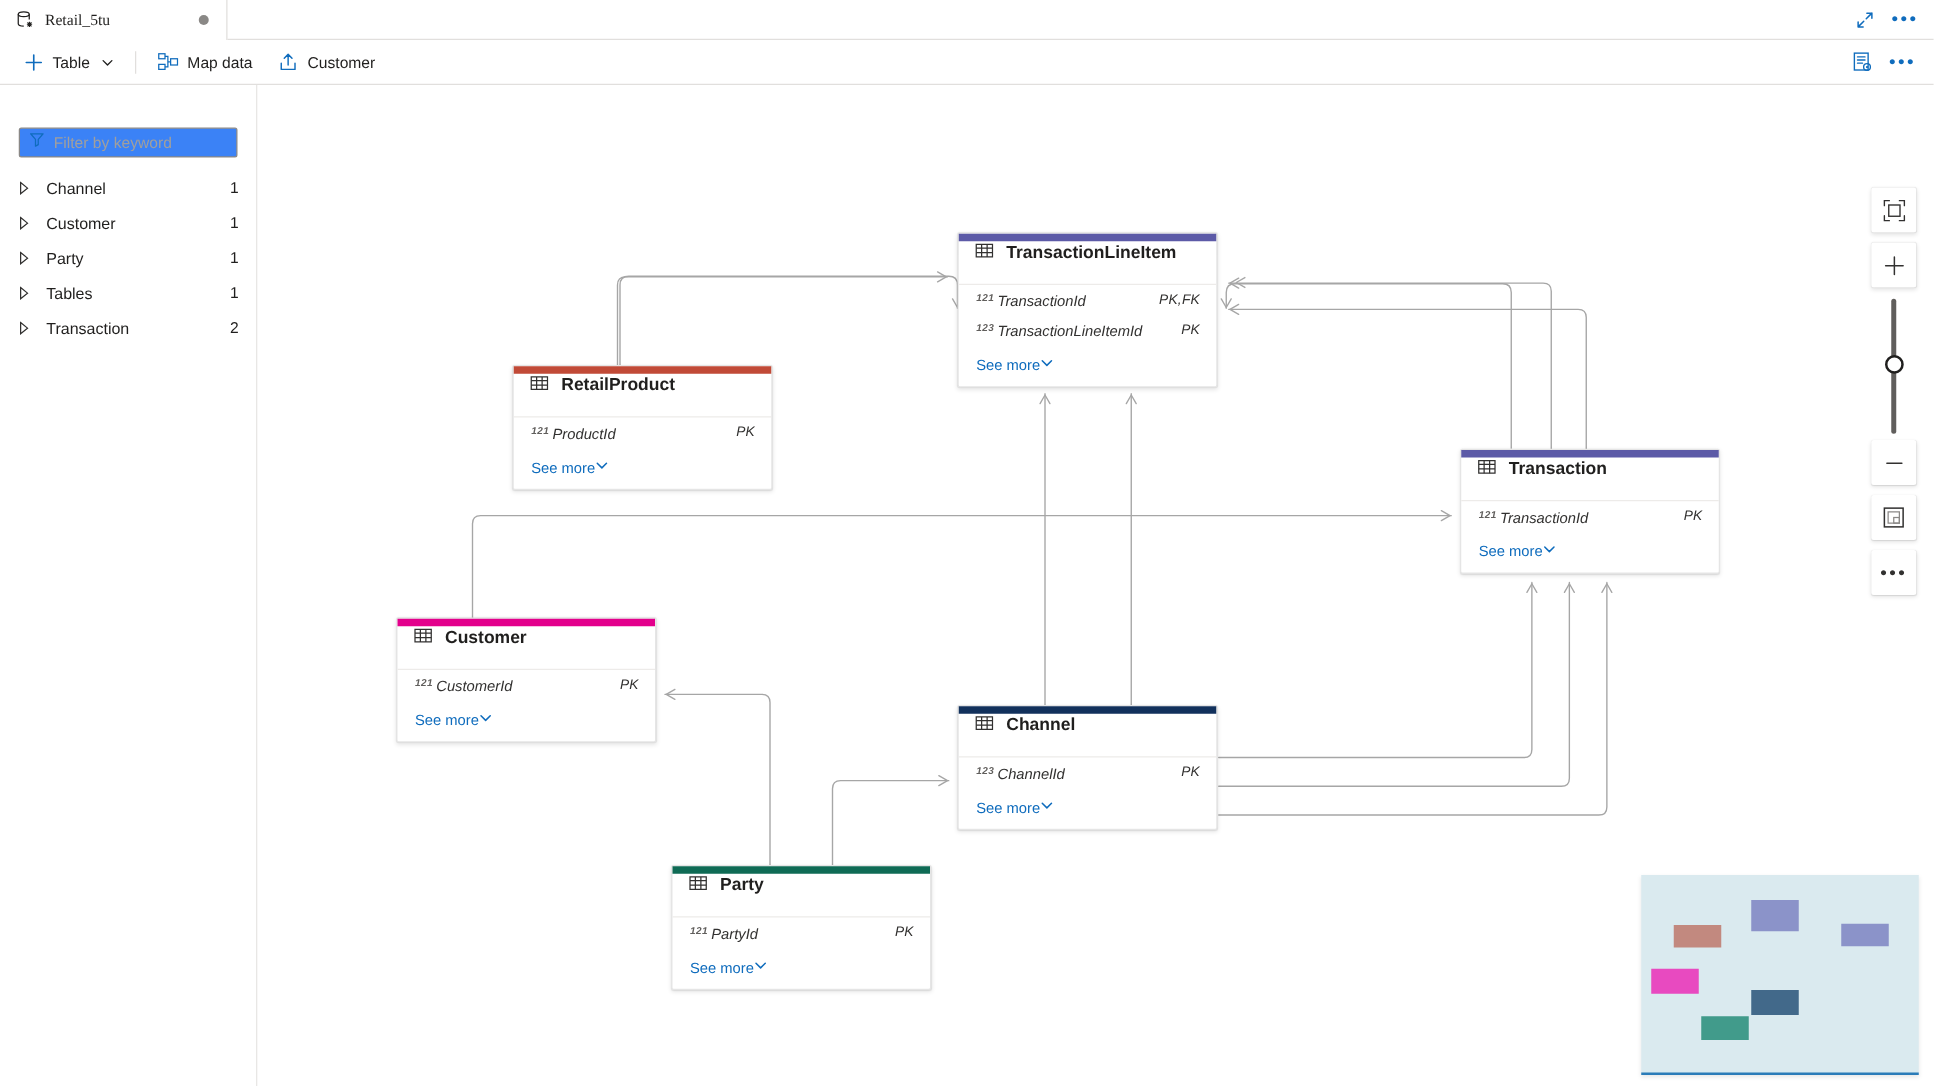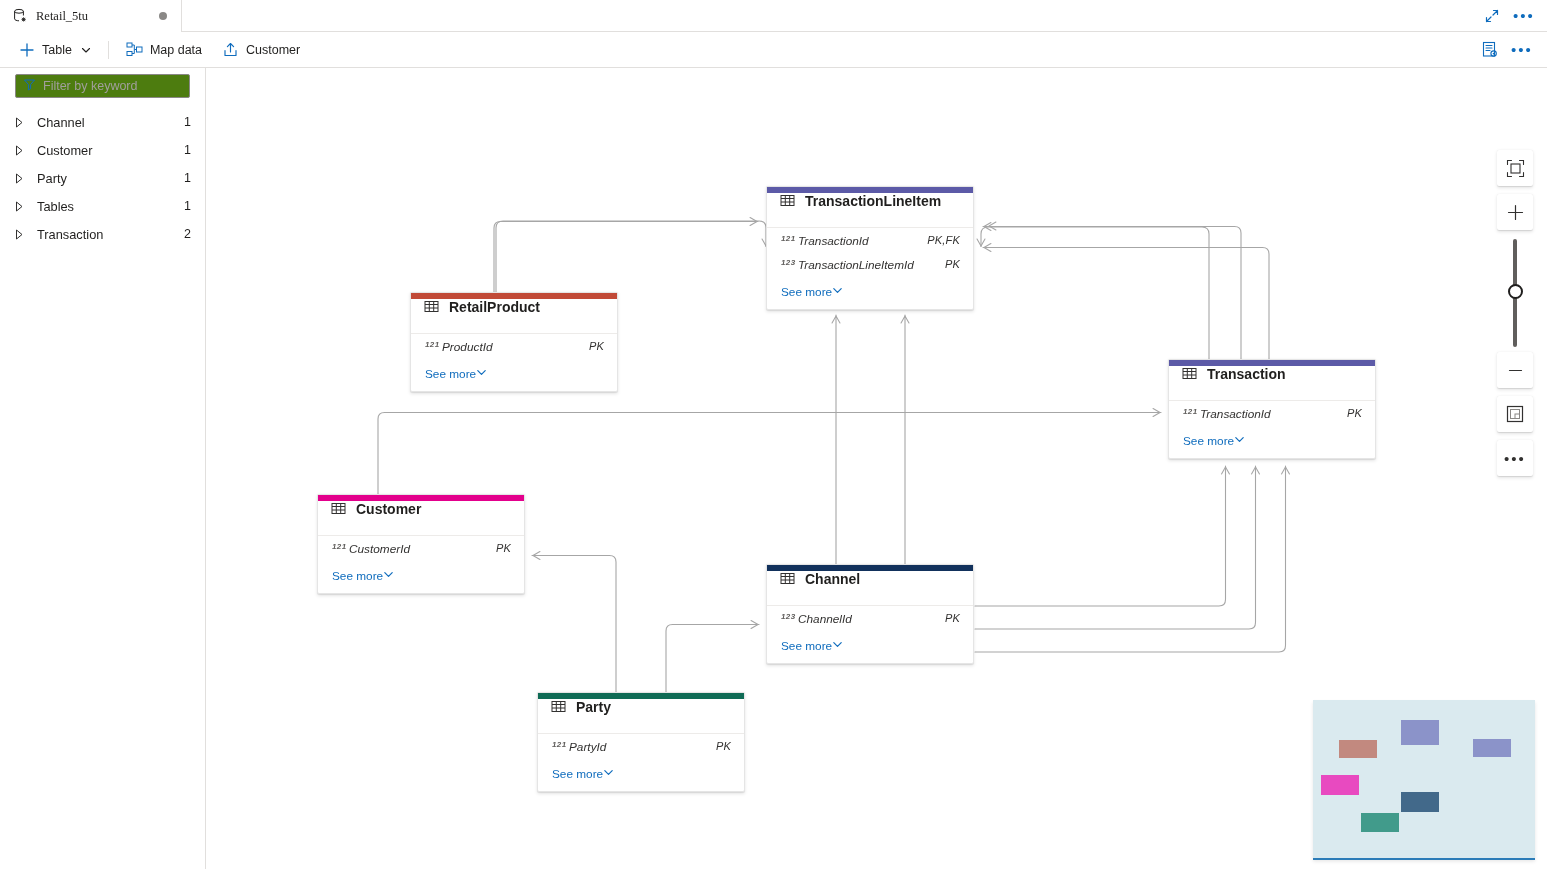--- a/index.html
+++ b/index.html
@@ -65,21 +65,21 @@
   }
   .sidebar-title { font-size: 16px; font-weight: 600; color: #201f1e; }
   .collapse-btn {
     margin-left: auto; width: 22px; height: 22px; display: flex;
     align-items: center; justify-content: center; color: #484644; font-size: 13px;
   }
   .filter-wrap { padding: 6px 15px 2px 15px; }
   .filter-box {
     display: flex; align-items: center; gap: 7px;
     height: 24px; border: 1px solid #8a8886; border-radius: 2px;
-    padding: 0 7px; background: #4d7c0f;
+    padding: 0 7px; background: #3b82f6; margin-top: 28px;
   }
   .filter-input {
     border: none; outline: none; font-size: 12.5px; width: 100%;
     color: #201f1e; background: transparent; font-family: inherit;
   }
   .filter-input::placeholder { color: #a19f9d; }
   .tree { padding-top: 8px; }
   .tree-row {
     display: flex; align-items: center; height: 28px;
     padding: 0 14px 0 15px; font-size: 12.8px; color: #201f1e; cursor: default;

